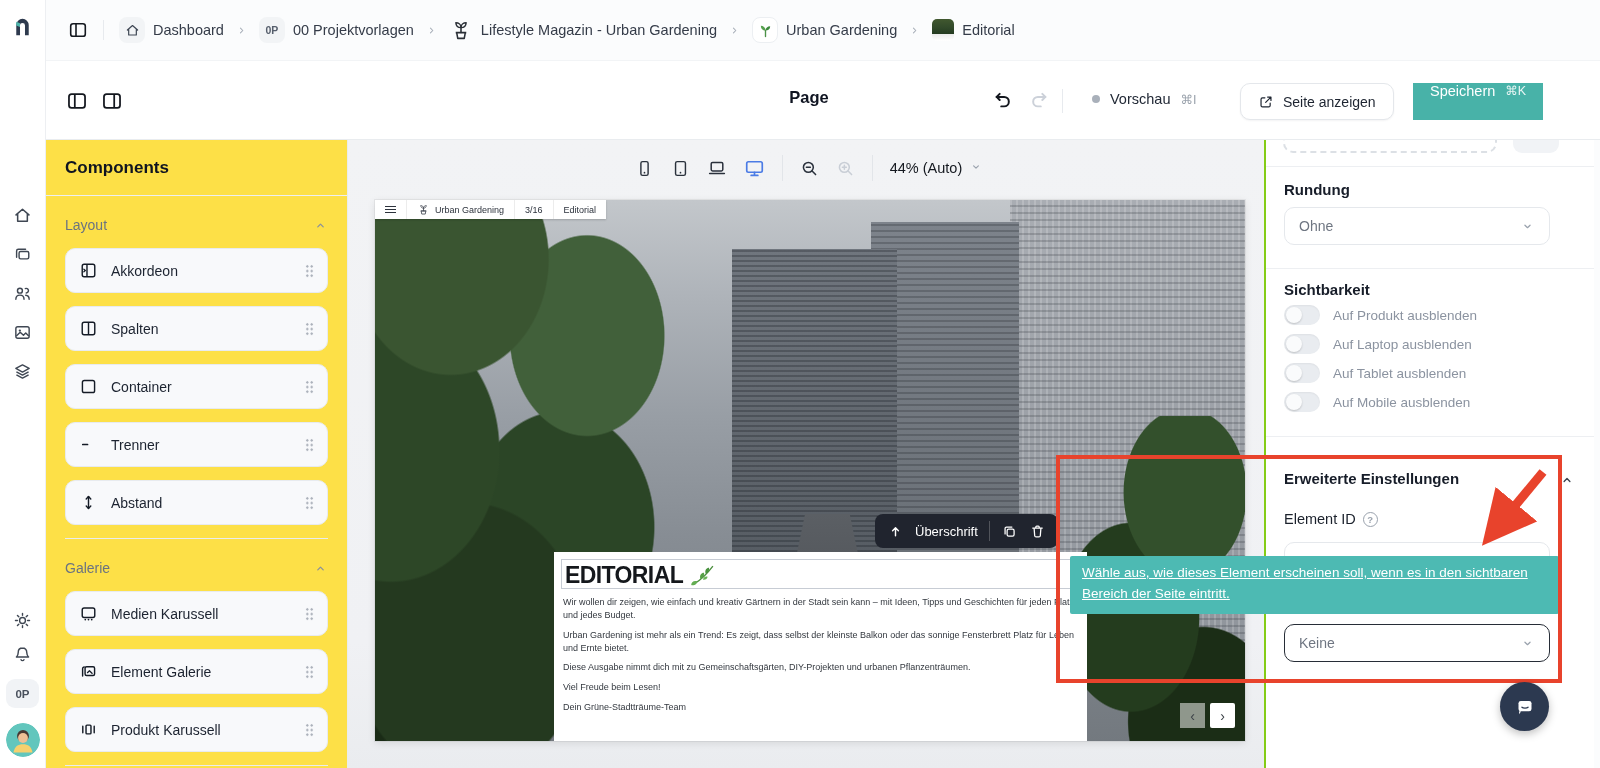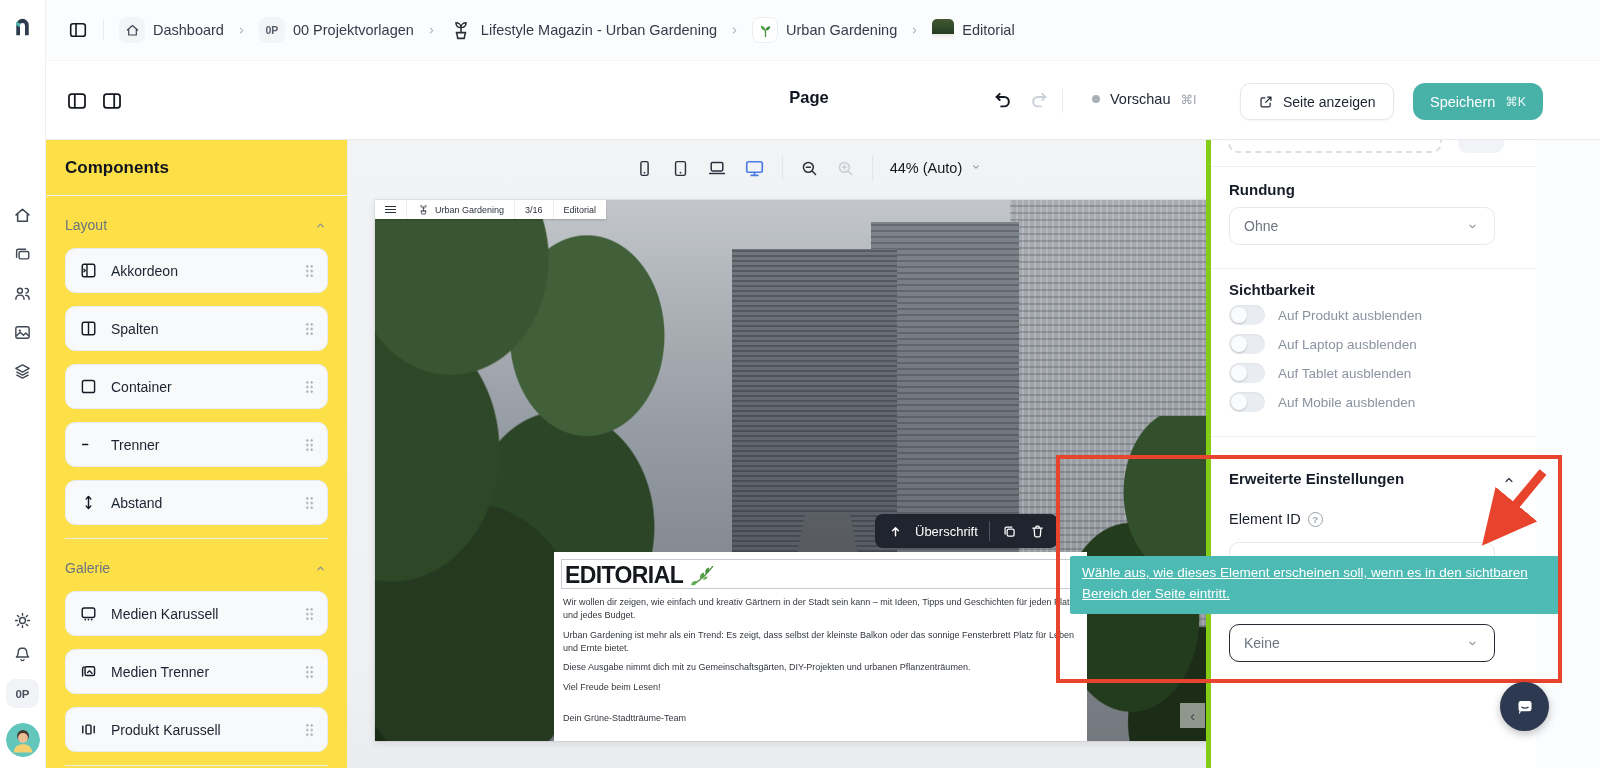--- a/index.html
+++ b/index.html
@@ -40,22 +40,22 @@
   .undo { position:absolute; left:946px; top:28px; color:#14181f; cursor:pointer; }
   .redo { position:absolute; left:982px; top:28px; color:#ccd1d9; cursor:pointer; }
   .t-div { position:absolute; left:1016px; top:28px; width:1px; height:24px; background:#e7eaee; }
   .preview { position:absolute; left:1046px; top:30px; display:flex; align-items:center; gap:10px; cursor:pointer; }
   .preview-dot { width:8px; height:8px; border-radius:50%; background:#a9b0ba; }
   .preview-label { font-size:14.5px; color:#222936; }
   .kbd { font-size:12.5px; color:#9aa2ac; }
   .btn-view { position:absolute; left:1194px; top:22px; height:37px; padding:0 17px; border:1px solid #e4e7eb; border-radius:10px;
               background:#fff; display:flex; align-items:center; gap:9px; font-size:14px; color:#1d2430;
               box-shadow:0 1px 2px rgba(16,24,40,.05); cursor:pointer; }
-  .btn-save { position:absolute; left:1367px; top:22px; height:37px; padding:0 17px; border-radius:12px; border:none;
-              background:#48b2a8; color:#fff; display:flex; align-items:center; gap:10px; font-size:14.5px; cursor:pointer; }
+  .btn-save { position:absolute; left:1367px; top:22px; height:37px; padding:0 17px; border-radius:0; border:none;
+              background:#48b2a8; color:#fff; display:flex; align-items:flex-start; gap:10px; font-size:14.5px; cursor:pointer; }
   .btn-save .kbd { color:rgba(255,255,255,.88); }
 
   
   .components { position:absolute; left:46px; top:140px; width:302px; height:628px; background:#fde047;
                 border-right:1px solid #e9ecef; overflow:hidden; z-index:8; }
   .comp-header { height:56px; border-bottom:1px solid #edeff2; display:flex; align-items:center; padding:0 19px;
                  font-size:17px; font-weight:700; color:#0f1420; }
   .comp-body { padding:21px 19px 0; }
   .sec-head { display:flex; align-items:center; justify-content:space-between; color:#6b7380; font-size:14px;
               margin-bottom:15px; cursor:pointer; }
@@ -116,35 +116,35 @@
   .mn-cell:last-child { border-right:none; }
   .burger { width:11px; height:7px; border-top:1.4px solid #2c323c; border-bottom:1.4px solid #2c323c; position:relative; }
   .burger:before { content:""; position:absolute; left:0; right:0; top:1.9px; height:1.4px; background:#2c323c; }
 
   .content-card { position:absolute; left:179px; top:352px; width:533px; height:189px; background:#fff;
                   padding:7px 13px 8px 7px; overflow:hidden; z-index:2; }
   .heading-box { border:1px solid #c7ccd4; height:30px; display:flex; align-items:center; gap:8px; padding:0 6px 0 3px; cursor:pointer; }
   .ed-heading { font-size:23px; font-weight:800; letter-spacing:-0.6px; color:#15181c; transform:scaleY(1.08); transform-origin:left center; }
   .ed-body { margin-top:7px; padding-left:2px; }
   .ed-body p { font-size:9px; line-height:1.45; color:#33383f; text-align:justify; margin-bottom:6.5px; }
-  .ed-body p.tight { margin-bottom:18px; }
+  .ed-body p.tight { margin-bottom:7px; }
 
   .el-toolbar { position:absolute; left:500px; top:314px; height:34px; background:#20242e; border-radius:8px;
                 display:flex; align-items:center; padding:0 12px; gap:11px; color:#fff; font-size:13px; z-index:6;justify-content:space-between; }
   .el-div { width:1px; height:20px; background:rgba(255,255,255,.22); }
   .el-btn { display:flex; align-items:center; cursor:pointer; }
 
   .car-btn { position:absolute; bottom:13px; width:25px; height:25px; display:flex; align-items:center; justify-content:center;
              font-size:14px; color:#3c4248; cursor:pointer; z-index:3; }
   .car-prev { right:40px; background:rgba(238,238,238,.55); }
   .car-next { right:10px; background:#fff; border-radius:2px; }
 
   
-  .settings { position:absolute; left:1206px; top:140px; width:330px; height:628px; background:#fff;
-              border-left:5px solid #84cc16; overflow:hidden; z-index:8;text-align:right; }
+  .settings { position:absolute; left:1264px; top:140px; width:330px; height:628px; background:#fff;
+              border-left:2px solid #84cc16; overflow:hidden; z-index:8;text-align:right; }
   .partial-input { position:absolute; left:17px; top:-16px; width:214px; height:29px; border:2px dashed #dce0e5; border-radius:10px; }
   .partial-chip { position:absolute; left:247px; top:-16px; width:46px; height:29px; background:#f1f3f6; border-radius:9px; }
   .s-div { position:absolute; left:0; width:100%; height:1px; background:#edeff2; }
   .sec-label { position:absolute; left:18px; font-size:15px; font-weight:700; color:#171d29; }
   .fld-label { position:absolute; left:18px; font-size:14.5px; color:#1b212c; display:flex; align-items:center; gap:7px; }
   .help { width:15px; height:15px; border:1.3px solid #9aa2ad; border-radius:50%; color:#9aa2ad; font-size:9.5px;
           display:inline-flex; align-items:center; justify-content:center; font-weight:700; cursor:pointer; }
   .select { position:absolute; left:18px; width:266px; height:38px; border:1px solid #e5e8ec; border-radius:10px;
             display:flex; align-items:center; justify-content:space-between; padding:0 14px; color:#6f7682;
             font-size:14px; background:#fff; cursor:pointer; }
@@ -570,21 +570,21 @@
           </span>
         <span class="lbl">Medien Karussell</span>
         <span class="handle"></span>
       </div>
       <div class="comp-card">
         <span>
             <svg class="ic" width="19" height="19">
               <use href="#i-mgallery"></use>
             </svg>
           </span>
-        <span class="lbl">Medien Trenner</span>
+        <span class="lbl">Element Galerie</span>
         <span class="handle"></span>
       </div>
       <div class="comp-card">
         <span>
             <svg class="ic" width="19" height="19">
               <use href="#i-pcarousel"></use>
             </svg>
           </span>
         <span class="lbl">Produkt Karussell</span>
         <span class="handle"></span>

